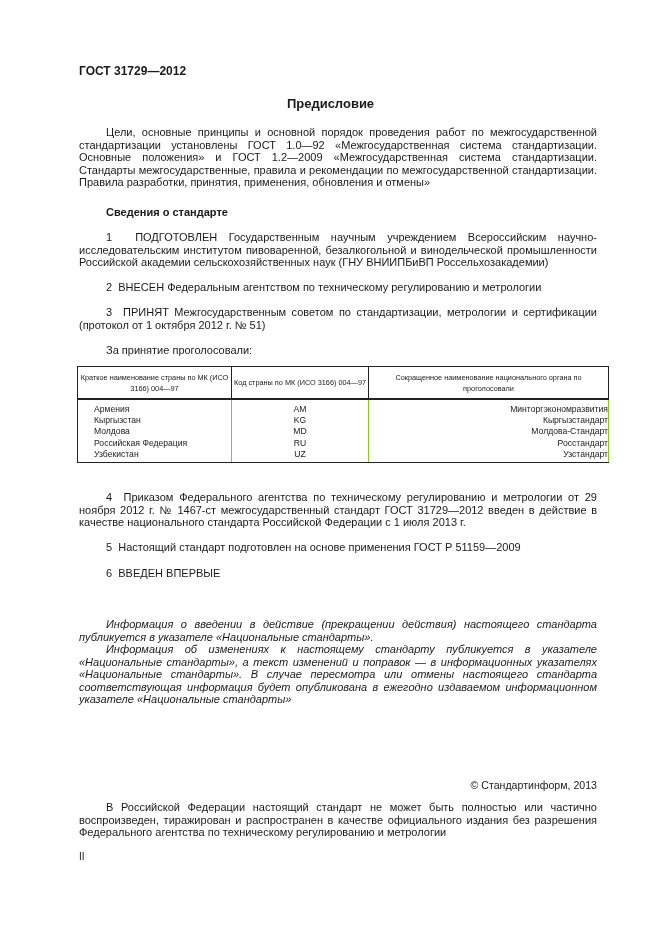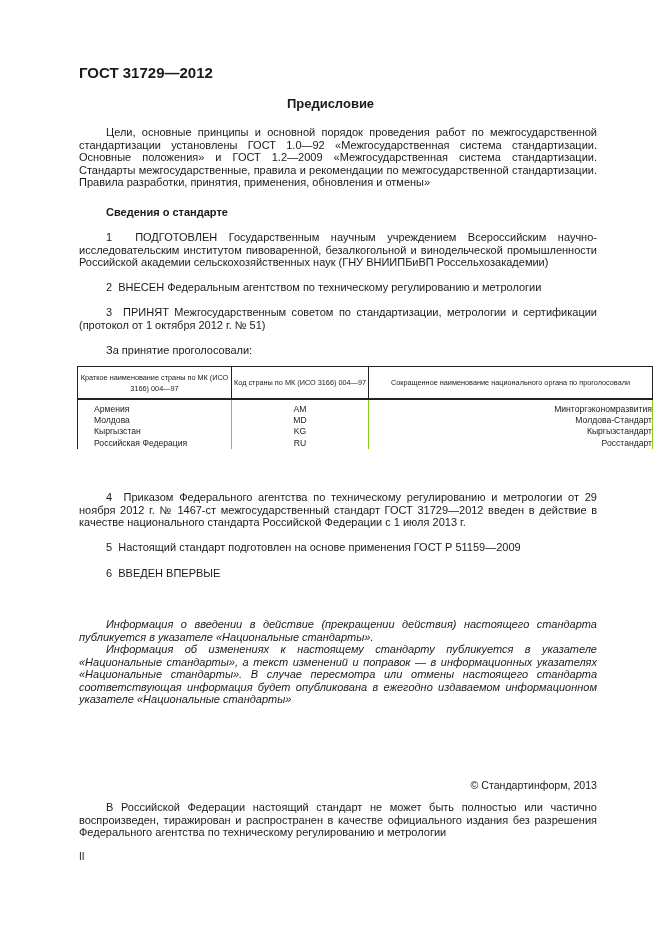--- a/index.html
+++ b/index.html
@@ -3,23 +3,23 @@
   <meta charset="utf-8">
   <style>
     html, body { margin: 0; padding: 0; background: #ffffff; }
     body { width: 661px; height: 936px; position: relative; overflow: hidden;
            font-family: "Liberation Sans", sans-serif; color: #1a1a1a; }
     .abs { position: absolute; }
     .p { position: absolute; left: 79px; width: 518px; font-size: 11px; line-height: 12.6px; text-align: justify; }
     .ind { text-indent: 27px; }
     .bold { font-weight: bold; }
     .ital { font-style: italic; }
-    .doc-code { left: 79px; top: 64px; font-size: 15px; font-weight: bold; }
+    .doc-code { left: 79px; top: 64px; font-size: 12px; font-weight: bold; }
     .title { left: 0; width: 661px; top: 96px; text-align: center; font-size: 13px; font-weight: bold; }
-    table.votes { position: absolute; left: 77px; top: 366px; width: 576px; border-collapse: collapse; font-size: 8.4px; }
+    table.votes { position: absolute; left: 77px; top: 366px; width: 532px; border-collapse: collapse; font-size: 8.4px; }
     table.votes th { font-weight: normal; border: 1px solid #222; border-bottom: 2px solid #222; padding: 3px 2px 3px 2px; line-height: 11px; text-align: center; height: 25px; font-size: 7.3px; }
     table.votes td { border-left: 1px solid #222; border-right: 1px solid #84cc16; padding: 0; line-height: 11.2px; font-size: 8.6px; }
     table.votes tr.first td { padding-top: 4px; }
     table.votes tr.lastrow td { border-bottom: 1px solid #222; padding-bottom: 2px; }
     .c1 { width: 137px; padding-left: 16px !important; text-align: left; }
     .c2 { width: 136px; text-align: center; }
     .c3 { padding-left: 16px !important; text-align: right; }
     .copy { right: 64px; top: 779px; font-size: 10.6px; }
     .pagenum { left: 79px; top: 851px; font-size: 10px; }
   </style>
@@ -56,33 +56,38 @@
       <th>Сокращенное наименование национального органа по проголосовали</th>
     </tr>
   </thead>
   <tbody>
     <tr class="first">
       <td class="c1">Армения</td>
       <td class="c2">AM</td>
       <td class="c3">Минторгэкономразвития</td>
     </tr>
     <tr>
+      <td class="c1">Кыргызстан</td>
+      <td class="c2">KG</td>
+      <td class="c3">Кыргызстандарт</td>
+    </tr>
+    <tr>
       <td class="c1">Молдова</td>
       <td class="c2">MD</td>
       <td class="c3">Молдова-Стандарт</td>
     </tr>
     <tr>
-      <td class="c1">Кыргызстан</td>
-      <td class="c2">KG</td>
-      <td class="c3">Кыргызстандарт</td>
-    </tr>
-    <tr>
       <td class="c1">Российская Федерация</td>
       <td class="c2">RU</td>
       <td class="c3">Росстандарт</td>
+    </tr>
+    <tr class="lastrow">
+      <td class="c1">Узбекистан</td>
+      <td class="c2">UZ</td>
+      <td class="c3">Узстандарт</td>
     </tr>
   </tbody>
 </table>
 
 <div class="p ind" style="top:491px;">
   <span>4</span>&nbsp;
   <span>Приказом Федерального агентства по техническому регулированию и метрологии от 29 ноября 2012 г. № 1467-ст межгосударственный стандарт ГОСТ 31729—2012 введен в действие в качестве национального стандарта Российской Федерации с 1 июля 2013 г.</span>
 </div>
 <div class="p ind" style="top:541px;">
   <span>5</span>&nbsp;

